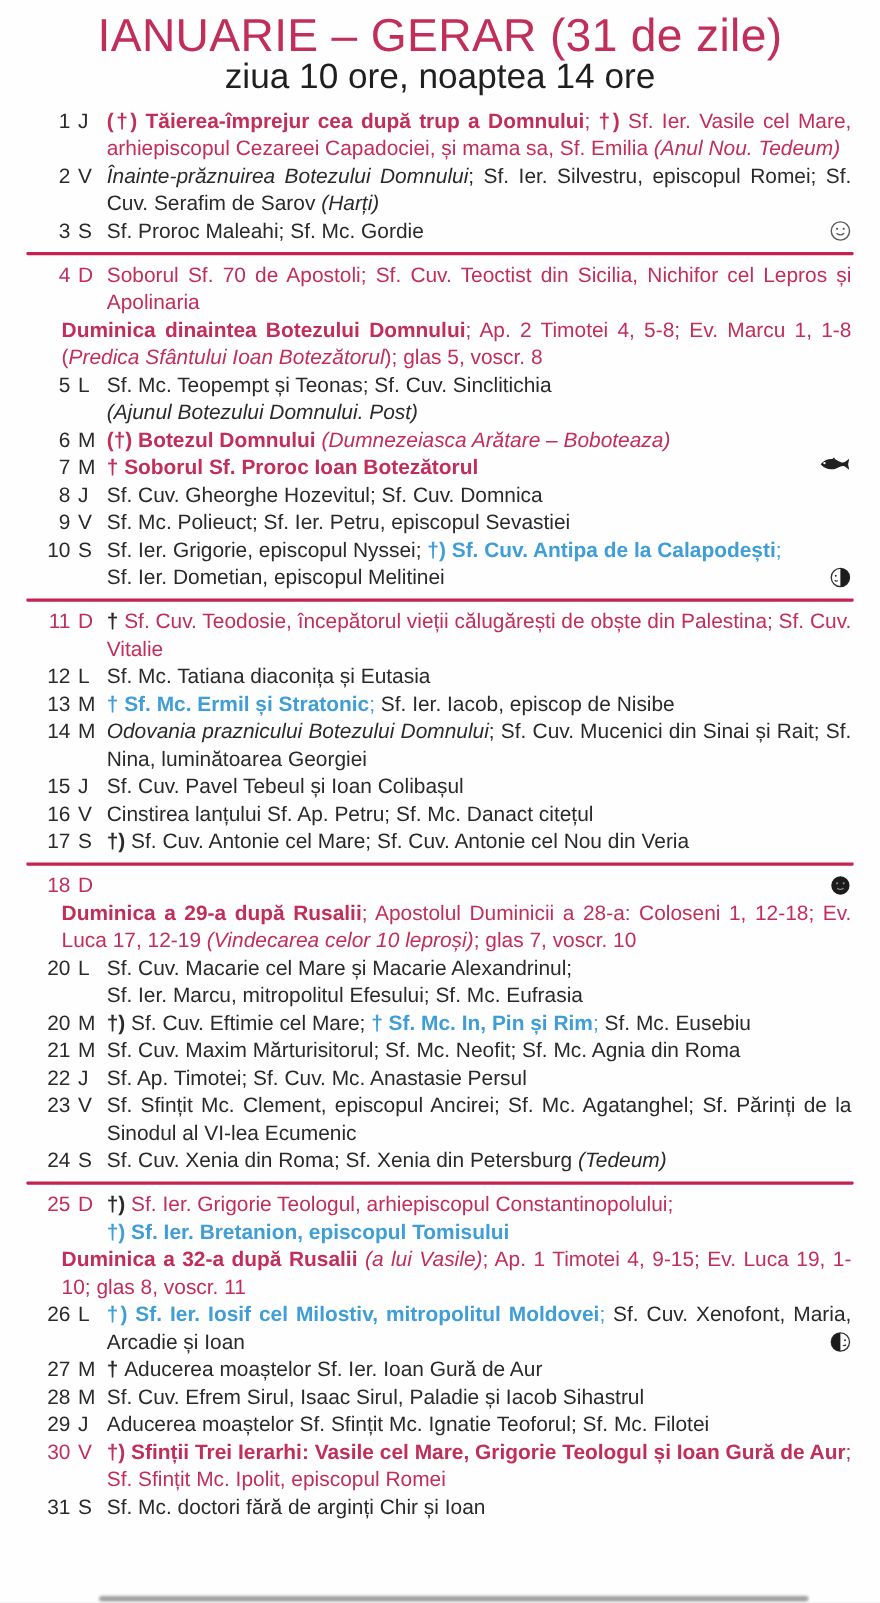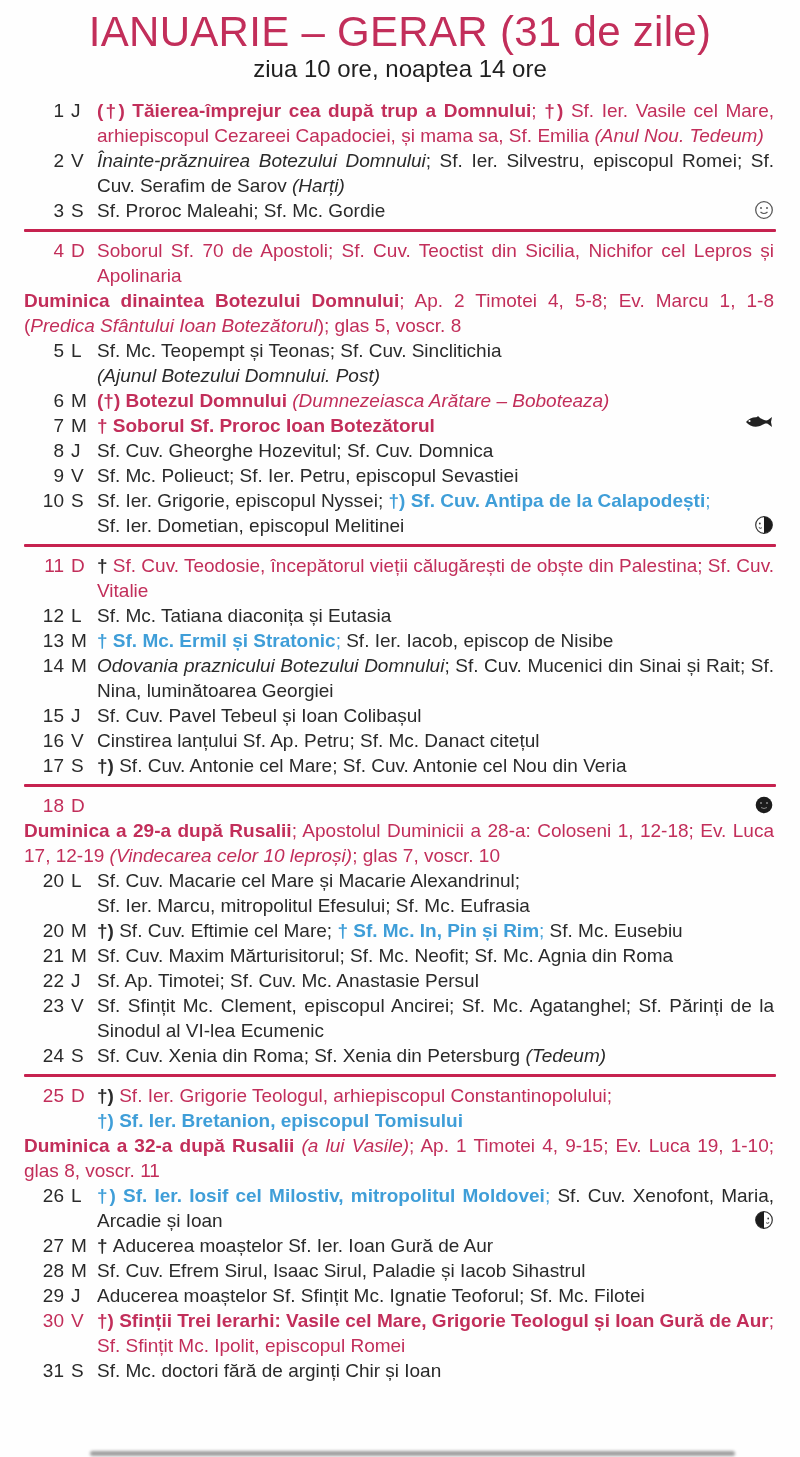--- a/index.html
+++ b/index.html
@@ -8,25 +8,25 @@
     --rule:#c6224f;
     --ink:#2a2a2a;
   }
   html,body{margin:0;padding:0;background:#e8e8e8;}
   .page{
     width:800px;height:1457px;background:#fefefe;position:relative;overflow:hidden;
     font-family:"Liberation Sans","DejaVu Sans",sans-serif;color:var(--ink);
   }
   .header{text-align:center;padding-top:12px;}
   .title{font-size:42px;line-height:40px;color:var(--red);letter-spacing:.3px;}
-  .subtitle{font-size:24px;line-height:30px;color:#1f1f1f;margin-top:2px;}
+  .subtitle{font-size:32px;line-height:30px;color:#1f1f1f;margin-top:2px;}
   .calendar{margin-top:14px;font-size:19px;line-height:25px;}
   .row{position:relative;padding:0 26px 0 24px;}
   .day-row{display:flex;}
-  .sunday-row{display:block;}
+  .sunday-row{display:block;margin-left:32px;}
   .num{flex:0 0 40px;text-align:right;}
   .dow{flex:0 0 24px;padding-left:7px;}
   .text{flex:1;text-align:justify;padding-left:2px;min-width:0;}
   .sunday-row .text{padding-left:0;}
   .c-red{color:var(--red);}
   .c-blue{color:var(--blue);}
   .c-black{color:var(--ink);}
   .b{font-weight:bold;}
   .i{font-style:italic;}
   .rule{height:3px;background:var(--rule);margin:6px 24px;border-radius:1px;}

